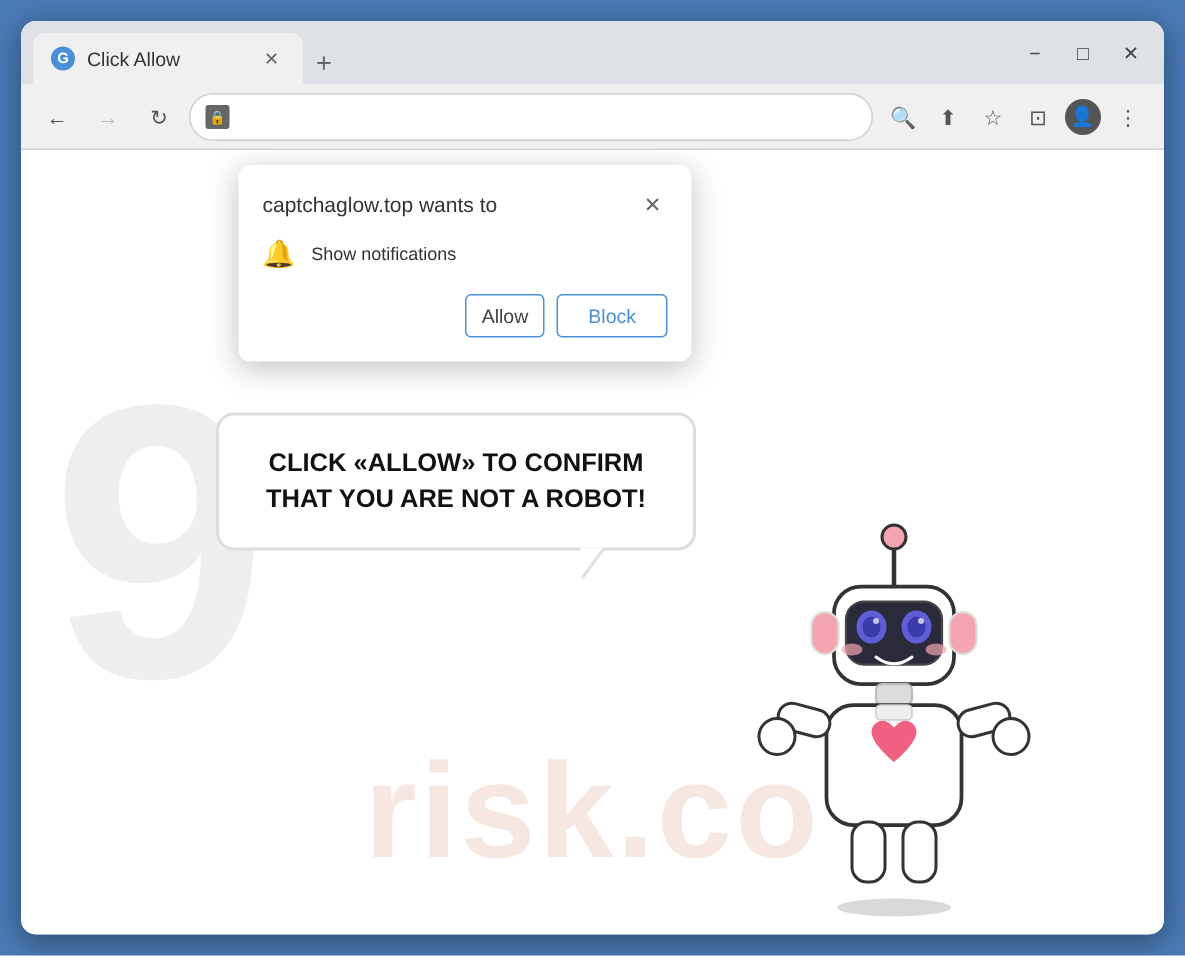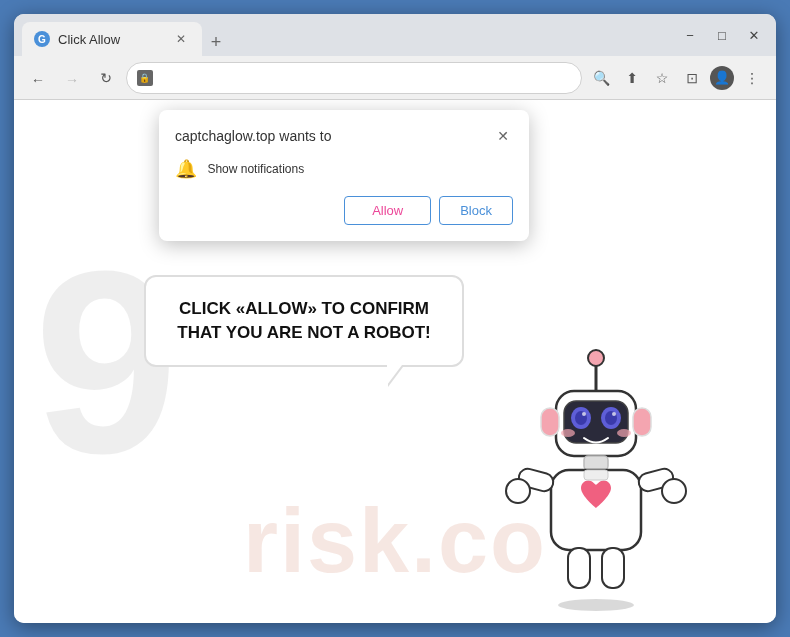--- a/index.html
+++ b/index.html
@@ -220,21 +220,21 @@
       color: rgba(200, 200, 200, 0.3);
       line-height: 1;
       font-family: Arial Black, sans-serif;
     }
 
     
     .notification-popup {
       position: absolute;
       top: 10px;
       left: 145px;
-      width: 370px;
+      width: 302px;
       background: white;
       border-radius: 8px;
       box-shadow: 0 4px 20px rgba(0,0,0,0.25);
       padding: 16px;
       z-index: 10;
     }
 
     .popup-header {
       display: flex;
       align-items: center;
@@ -276,25 +276,25 @@
       color: #333;
     }
 
     .popup-buttons {
       display: flex;
       justify-content: flex-end;
       gap: 8px;
     }
 
     .btn-allow {
-      padding: 6px 27px;
+      padding: 6px 10px;
       background: white;
       border: 1px solid #4a90d9;
       border-radius: 4px;
-      color: #ec4899;
+      color: #404040;
       font-size: 13px;
       cursor: pointer;
     }
 
     .btn-block {
       padding: 6px 20px;
       background: white;
       border: 1px solid #4a90d9;
       border-radius: 4px;
       color: #4a90d9;

